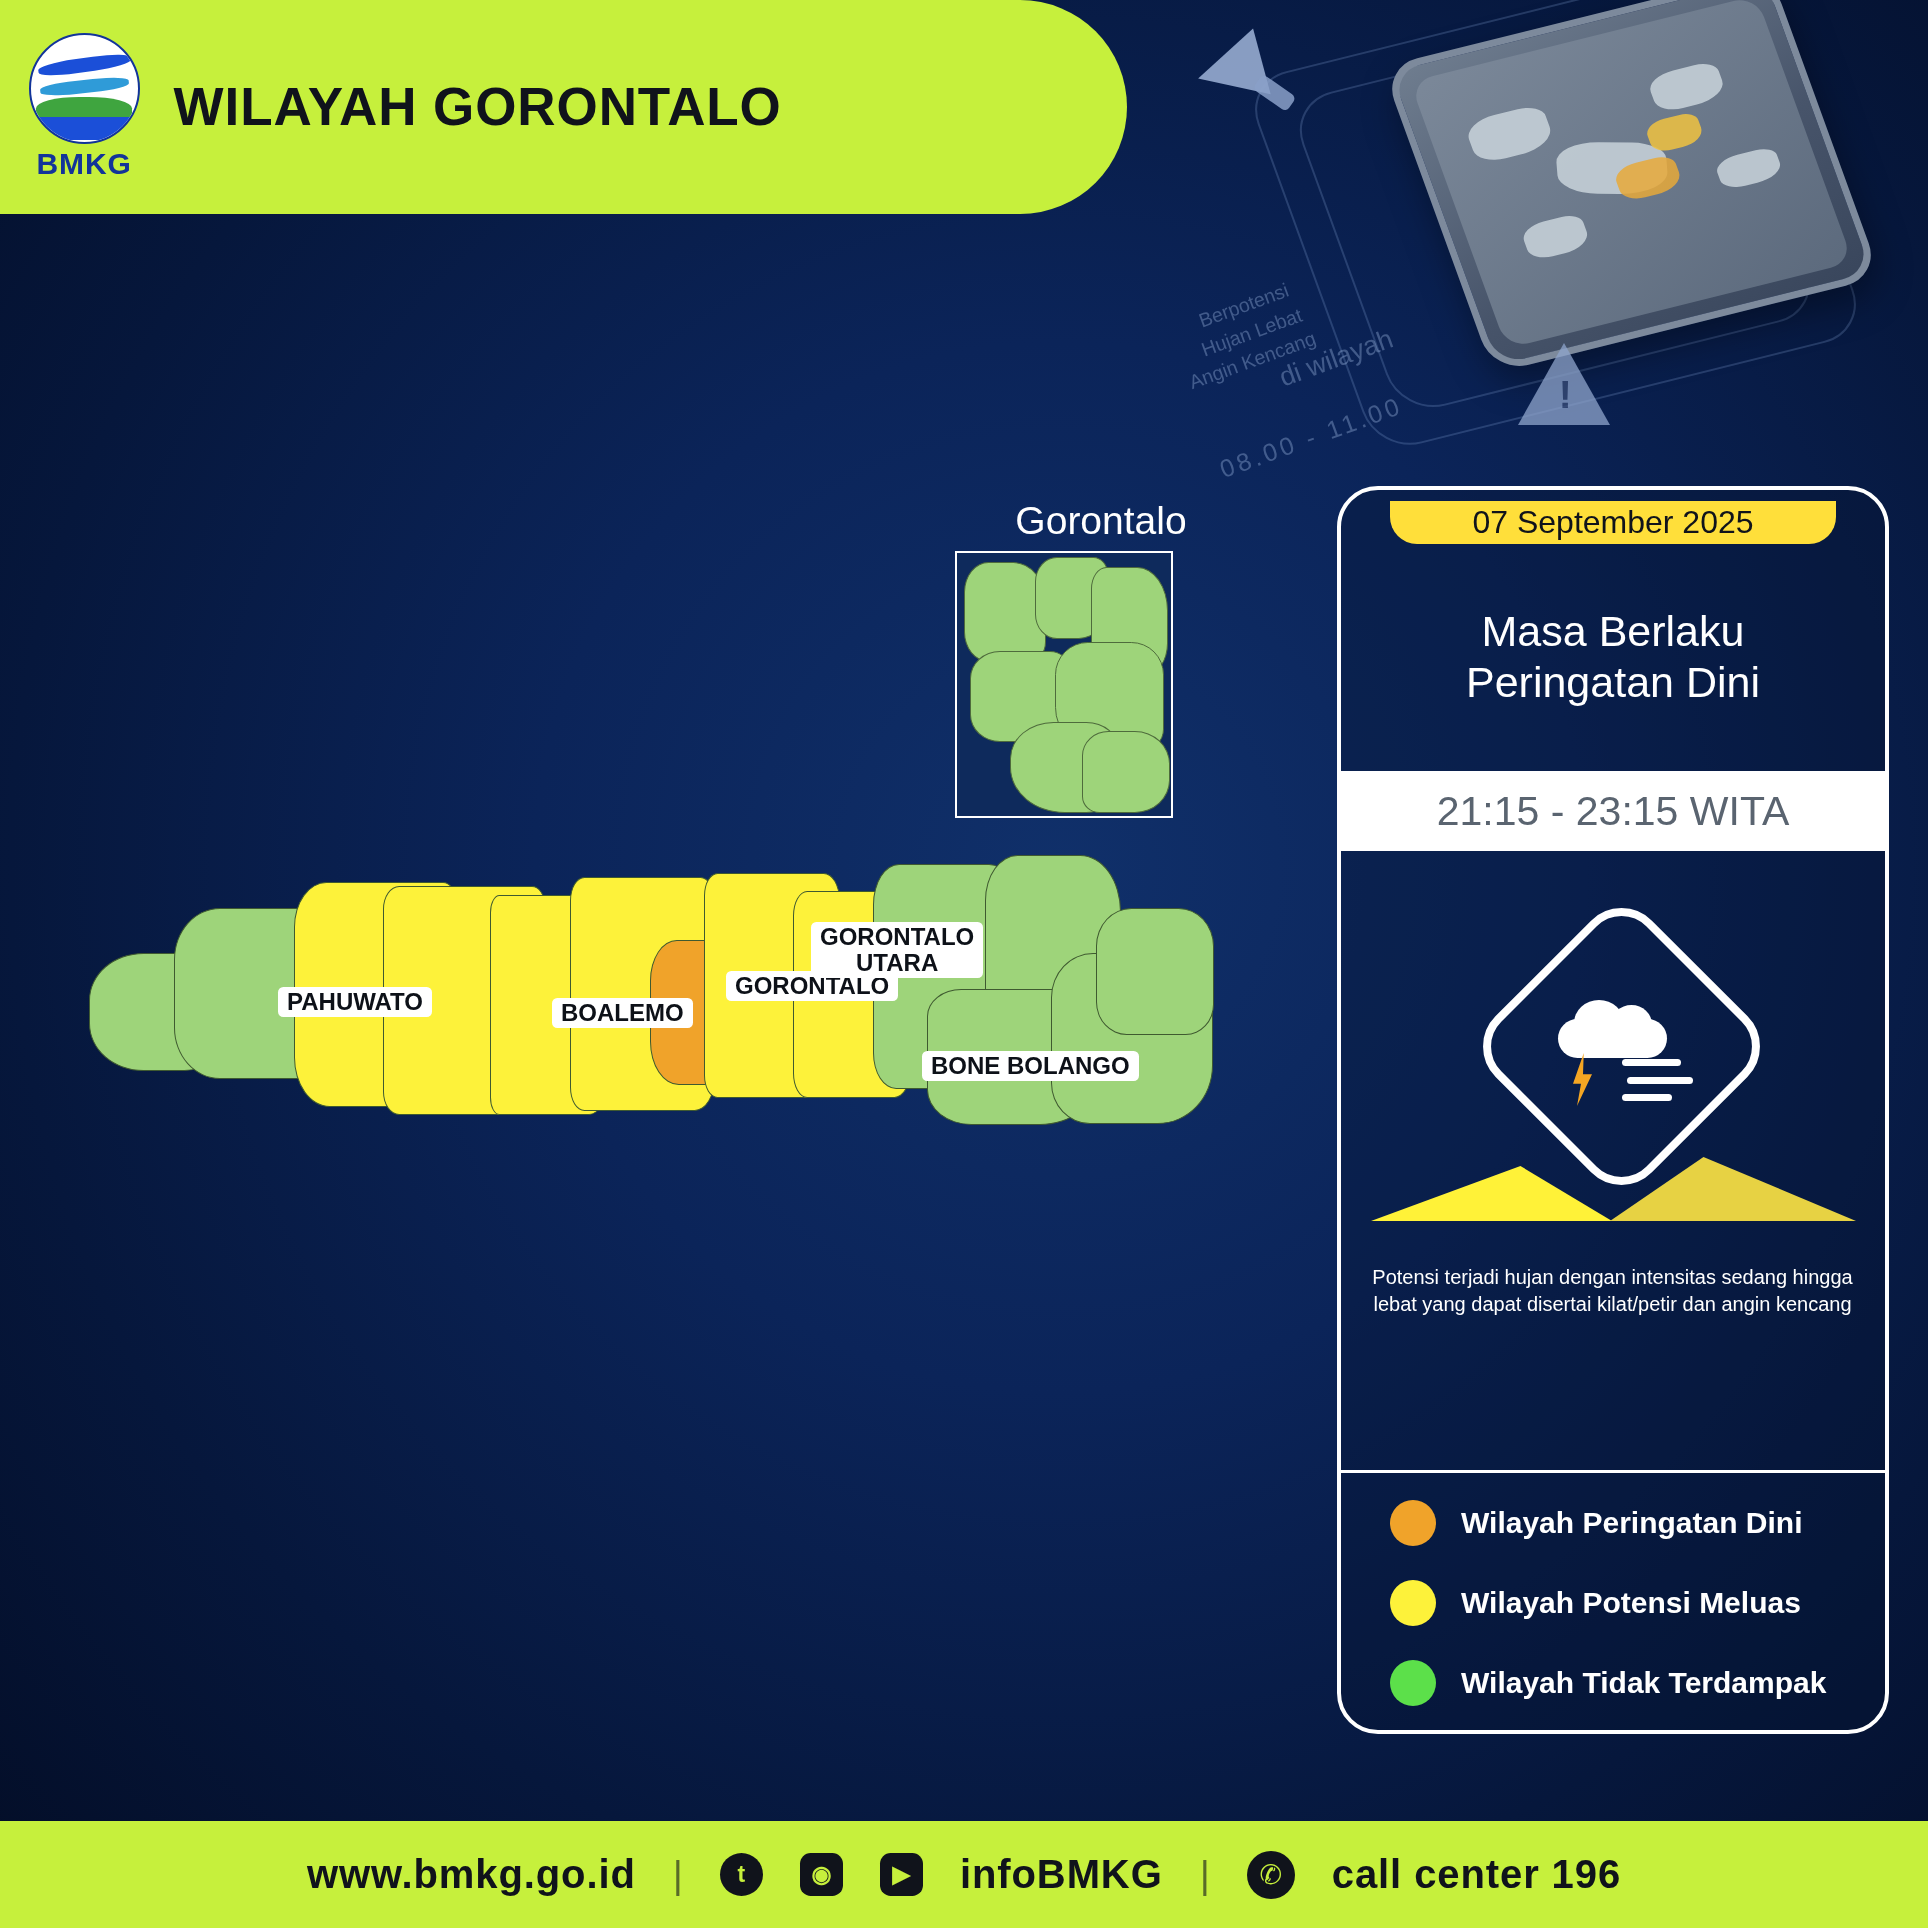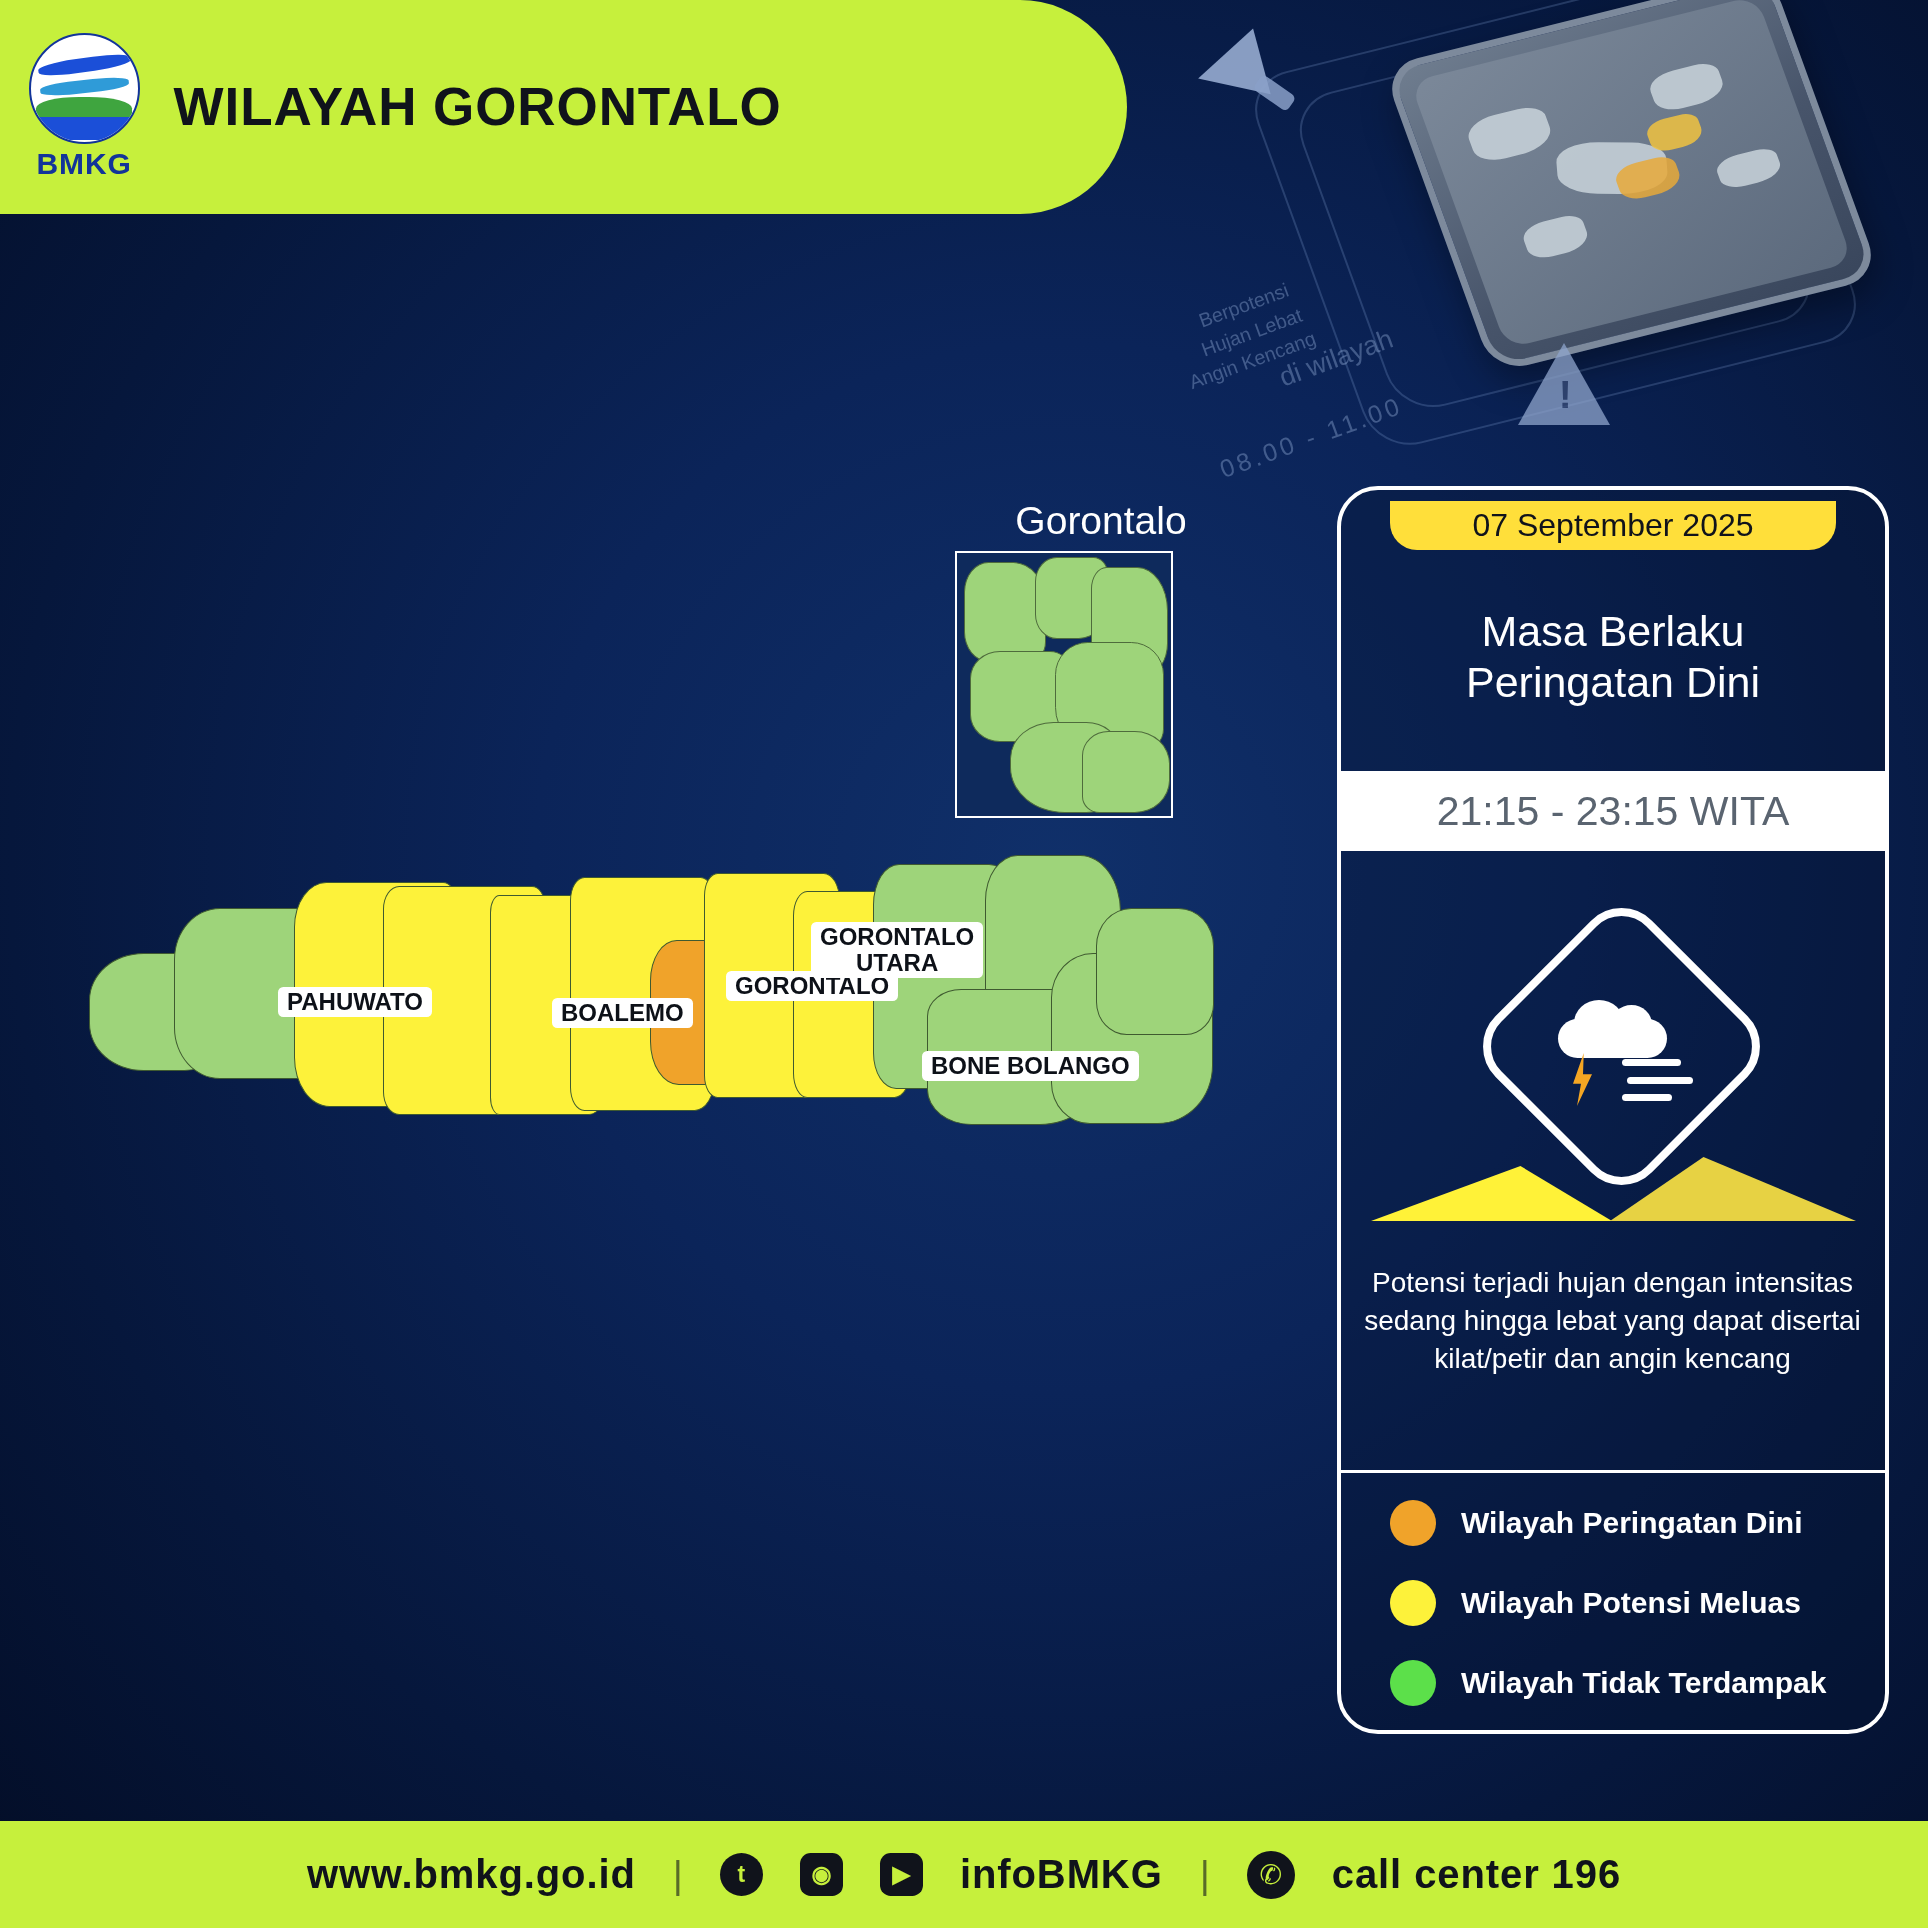--- a/index.html
+++ b/index.html
@@ -87,21 +87,21 @@
     font-size:24px;font-weight:bold;color:#0d1118;white-space:nowrap;text-align:center;line-height:1.1;
   }
 
   
   .panel{
     position:absolute;left:1337px;top:486px;width:552px;height:1248px;
     border:4.5px solid #ffffff;border-radius:41px;background:rgba(6,20,50,.35);
     box-sizing:border-box;
   }
   .date-chip{
-    position:absolute;left:1390px;top:501px;width:446px;height:49px;
+    position:absolute;left:1390px;top:501px;width:446px;height:43px;
     background:#ffdf3a;border-radius:0 0 27px 27px;
     display:flex;align-items:center;justify-content:center;
     font-size:32px;color:#10131b;
   }
   .masa{
     position:absolute;left:1337px;top:606px;width:552px;text-align:center;
     color:#ffffff;font-size:43px;line-height:1.18;
   }
   .time-band{
     position:absolute;left:1341px;top:771px;width:544px;height:80px;
@@ -121,21 +121,21 @@
     clip-path:polygon(55% 0,12% 58%,44% 58%,28% 100%,88% 40%,52% 40%);}
   .ic-wind{position:absolute;left:285px;top:157px;width:77px;height:50px;}
   .ic-wind i{position:absolute;height:7.1px;background:#ffffff;border-radius:4.5px;display:block;}
   .hill{
     position:absolute;left:34px;top:241px;width:485px;height:80px;
   }
   .hill .h1{position:absolute;left:0;top:25px;width:241px;height:55px;background:#fff238;clip-path:polygon(0 100%,62% 0,100% 100%);}
   .hill .h2{position:absolute;left:239px;top:16px;width:246px;height:64px;background:#e7d243;clip-path:polygon(0 100%,38% 0,100% 100%);}
   .desc{
     position:absolute;left:1354px;top:1264px;width:517px;text-align:center;
-    color:#ffffff;font-size:28px;line-height:1.35;
+    color:#ffffff;font-size:20px;line-height:1.35;
   }
   .legend-box{
     position:absolute;left:1341px;top:1470px;width:544px;height:263px;
     border-top:3.6px solid #ffffff;
   }
   .legend-row{position:absolute;left:49px;display:flex;align-items:center;gap:25px;}
   .legend-dot{width:46px;height:46px;border-radius:50%;}
   .legend-label{color:#ffffff;font-size:30px;font-weight:bold;}
 
   

